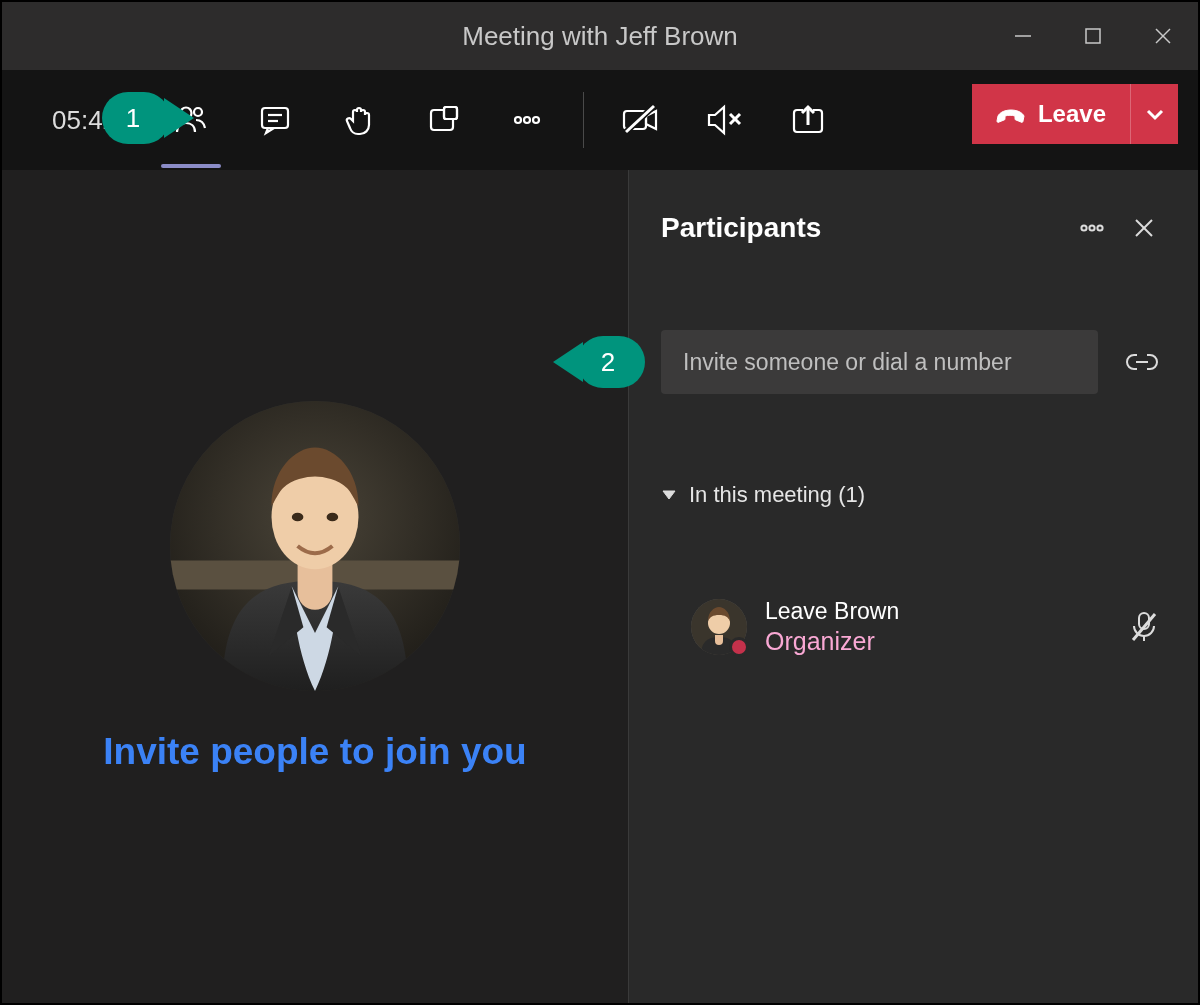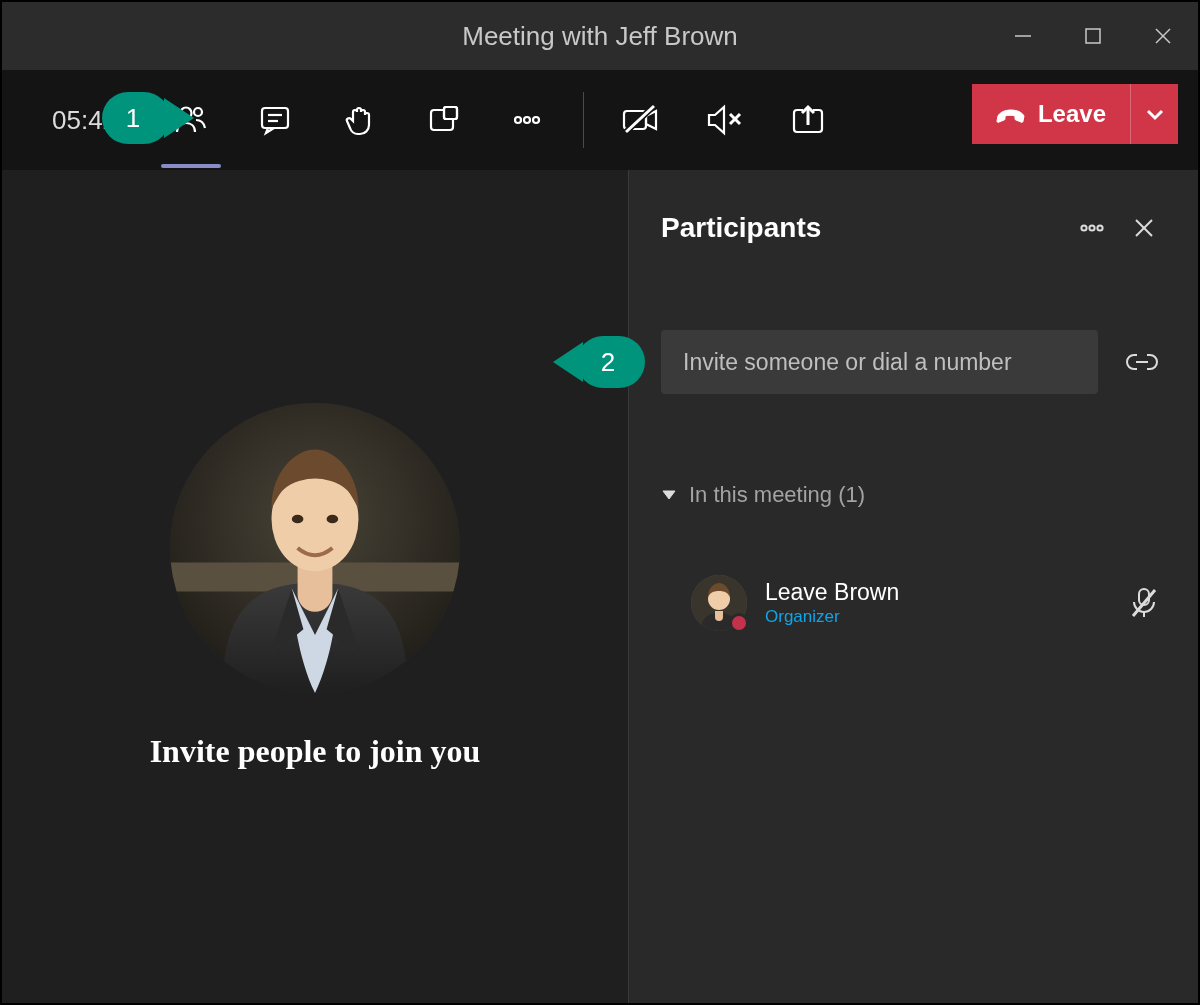--- a/index.html
+++ b/index.html
@@ -91,21 +91,21 @@
   .stage{
     flex:1;background:var(--bg);position:relative;
     display:flex;flex-direction:column;align-items:center;justify-content:center;
   }
   .avatar-large{
     width:290px;height:290px;border-radius:50%;
     background:radial-gradient(circle at 50% 30%, #e8c9a8 0%, #e8c9a8 18%, #000 19%, #2c2c2c 20%);
     overflow:hidden;position:relative;margin-bottom:40px;
   }
   .avatar-large svg{width:100%;height:100%;}
-  .stage-text{color:#ffffff;font-size:32px;font-weight:700;font-family:Liberation Serif, serif;}
+  .stage-text{color:#3b82f6;font-size:37px;font-weight:700;}
 
   .side{
     width:570px;background:var(--panel);border-left:1px solid #3a3a3a;
     display:flex;flex-direction:column;
     padding:36px 32px 0 32px;
     gap:48px;
   }
   .side-header{display:flex;align-items:center;margin-bottom:32px;}
   .side-title{color:#fff;font-size:28px;font-weight:700;flex:1;}
   .side-header .hdr-btn{width:44px;height:44px;display:flex;align-items:center;justify-content:center;margin-left:8px;}
@@ -114,40 +114,40 @@
   .invite-row{display:flex;align-items:center;gap:20px;margin-bottom:40px;position:relative;}
   .invite-input{
     flex:1;height:64px;background:var(--input);border:none;border-radius:4px;
     color:#fde047;font-size:23px;padding:4px 22px;
   }
   .invite-input::placeholder{color:#bfbfbf;}
   .link-btn{width:48px;height:48px;display:flex;align-items:center;justify-content:center;}
   .link-btn svg{stroke:#dcdcdc;fill:none;stroke-width:2;}
 
   .section-header{
-    display:flex;align-items:center;gap:12px;color:#a3a3a3;font-size:22px;
-    margin-bottom:13px;
+    display:flex;align-items:center;gap:12px;color:#e5e5e5;font-size:22px;
+    margin-bottom:36px;
   }
   .section-header svg{stroke:#dcdcdc;fill:#dcdcdc;}
 
   .participant{
     display:flex;align-items:center;padding:6px 0 6px 30px;position:relative;
   }
   .p-avatar{
     width:56px;height:56px;border-radius:50%;background:#555;
     position:relative;flex:0 0 auto;overflow:visible;
   }
   .p-avatar svg.photo{width:56px;height:56px;border-radius:50%;}
   .presence{
     position:absolute;right:-2px;bottom:-2px;width:20px;height:20px;border-radius:50%;
     background:#c4314b;border:3px solid var(--panel);
   }
   .p-info{margin-left:18px;flex:1;}
   .p-name{color:#fff;font-size:23px;font-weight:400;line-height:1.2;}
-  .p-role{color:#0ea5e9;font-size:17px;line-height:1.2;}
+  .p-role{color:#f9a8d4;font-size:25px;line-height:1.2;}
   .p-mic{width:44px;height:44px;display:flex;align-items:center;justify-content:center;}
   .p-mic svg{stroke:#dcdcdc;fill:none;stroke-width:2;}
 
   
   .callout{
     position:absolute;
     background:var(--callout);
     color:#fff;font-size:26px;font-weight:500;
     height:52px;
     border-radius:26px 26px 26px 26px;

